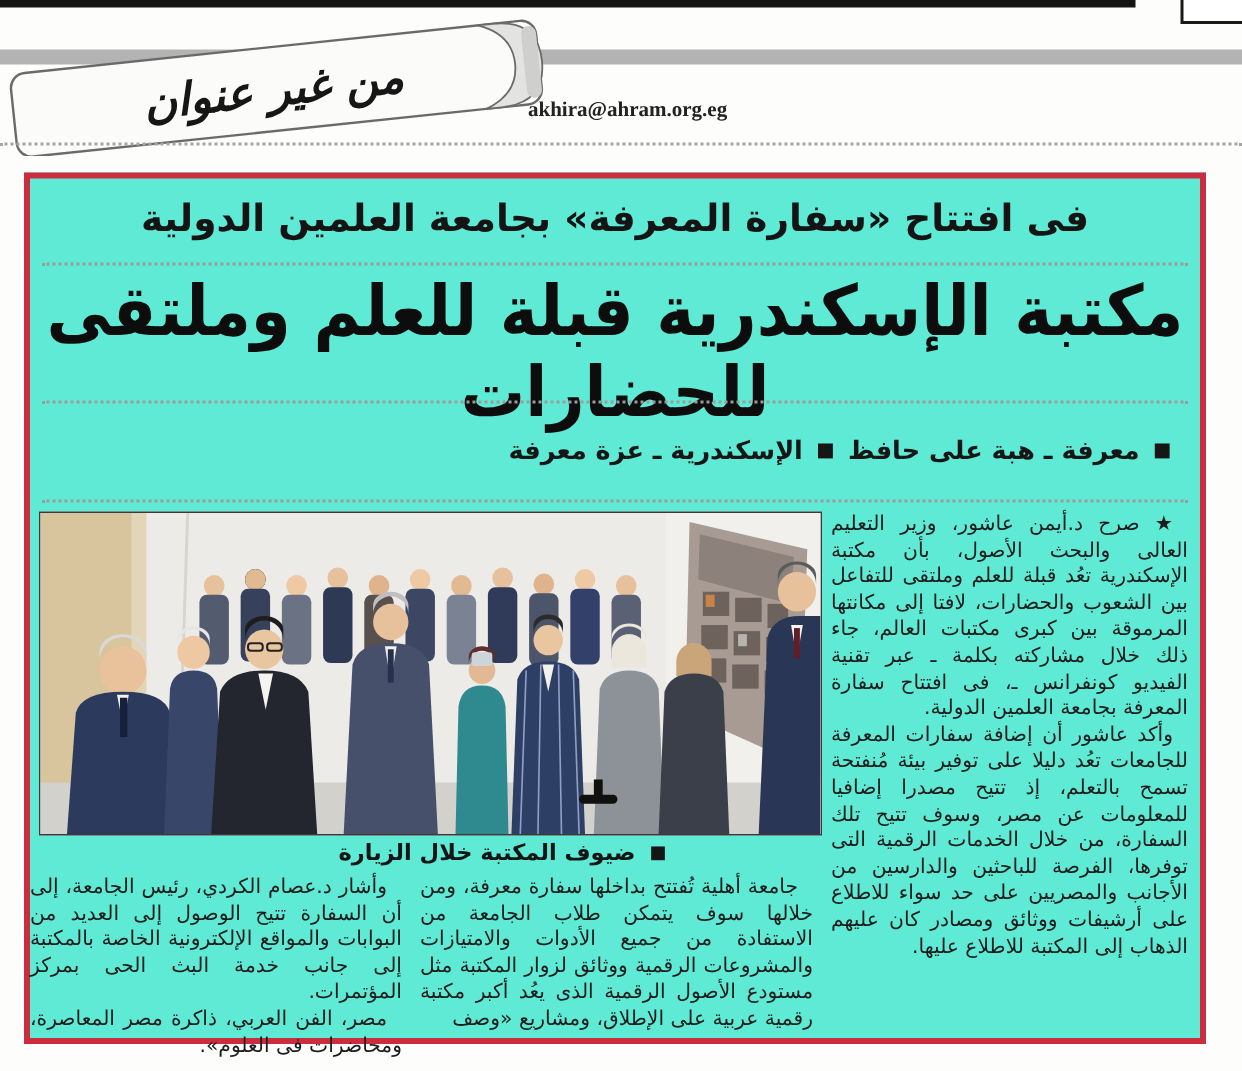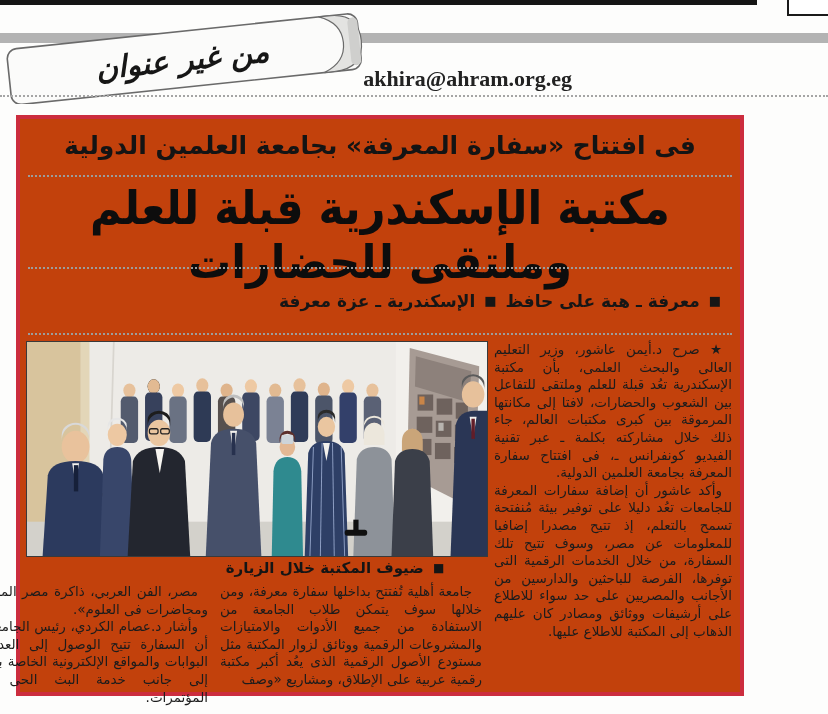--- a/index.html
+++ b/index.html
@@ -6,28 +6,28 @@
   body{
     width:828px;height:714px;position:relative;background:#fdfdfc;
     font-family:"DejaVu Sans",sans-serif;color:#111;overflow:hidden;
   }
   
   .top-black-bar{position:absolute;left:0;top:0;width:757px;height:5px;background:#151515;}
   .top-right-box{position:absolute;left:787px;top:-14px;width:80px;height:26px;background:#fff;border:2px solid #1a1a1a;}
   .gray-bar{position:absolute;left:0;top:33px;width:828px;height:10px;background:#b3b3b3;}
   .scroll-banner{position:absolute;left:2px;top:8px;width:386px;height:96px;}
   .masthead-email{
-    position:absolute;left:352px;top:66px;width:220px;text-align:right;
-    font-family:"Liberation Serif","DejaVu Serif",serif;font-weight:bold;font-size:22px;color:#222;
+    position:absolute;left:352px;top:66px;width:220px;text-align:left;
+    font-family:"Liberation Serif","DejaVu Serif",serif;font-weight:bold;font-size:14px;color:#222;
   }
   .page-dotted{position:absolute;left:0;top:95px;width:828px;border-top:2px dotted #a5a5a5;}
   
   .article-box{
-    position:absolute;left:16px;top:115px;width:728px;height:581px;
-    border:4px solid #cc2d3e;background:#c2410c;box-sizing:border-box;direction:rtl;
+    position:absolute;left:16px;top:115px;width:788px;height:581px;
+    border:4px solid #cc2d3e;background:#5eead4;box-sizing:border-box;direction:rtl;
   }
   .kicker{
     position:absolute;right:0;left:0;top:12px;text-align:center;
     font-size:25px;font-weight:800;color:#141414;letter-spacing:-0.5px;
   }
   .rule{position:absolute;left:8px;right:8px;border-top:2px dotted #9c9c9c;}
   .rule-1{top:56px;}
   .rule-2{top:148px;}
   .rule-3{top:214px;}
   .headline{
@@ -235,23 +235,23 @@
         <rect x="376" y="176" width="6" height="12" fill="#101010"></rect>
       </g>
     </svg>
   </div>
   <div class="photo-caption">
     <span class="sq">■</span>
     <span>ضيوف المكتبة خلال الزيارة</span>
   </div>
 
   <div class="col col-right">
-    <p>★ صرح د.أيمن عاشور، وزير التعليم العالى والبحث العلمى، بأن مكتبة الإسكندرية تعُد قبلة للعلم وملتقى للتفاعل بين الشعوب والحضارات، لافتا إلى مكانتها المرموقة بين كبرى مكتبات العالم، جاء ذلك خلال مشاركته بكلمة ـ عبر تقنية الفيديو كونفرانس ـ، فى افتتاح سفارة المعرفة بجامعة العلمين الدولية.</p>
+    <p>★ صرح د.أيمن عاشور، وزير التعليم العالى والبحث الأصول، بأن مكتبة الإسكندرية تعُد قبلة للعلم وملتقى للتفاعل بين الشعوب والحضارات، لافتا إلى مكانتها المرموقة بين كبرى مكتبات العالم، جاء ذلك خلال مشاركته بكلمة ـ عبر تقنية الفيديو كونفرانس ـ، فى افتتاح سفارة المعرفة بجامعة العلمين الدولية.</p>
     <p>وأكد عاشور أن إضافة سفارات المعرفة للجامعات تعُد دليلا على توفير بيئة مُنفتحة تسمح بالتعلم، إذ تتيح مصدرا إضافيا للمعلومات عن مصر، وسوف تتيح تلك السفارة، من خلال الخدمات الرقمية التى توفرها، الفرصة للباحثين والدارسين من الأجانب والمصريين على حد سواء للاطلاع على أرشيفات ووثائق ومصادر كان عليهم الذهاب إلى المكتبة للاطلاع عليها.</p>
   </div>
   <div class="col col-middle">
     <p>جامعة أهلية تُفتتح بداخلها سفارة معرفة، ومن خلالها سوف يتمكن طلاب الجامعة من الاستفادة من جميع الأدوات والامتيازات والمشروعات الرقمية ووثائق لزوار المكتبة مثل مستودع الأصول الرقمية الذى يعُد أكبر مكتبة رقمية عربية على الإطلاق، ومشاريع «وصف</p>
   </div>
   <div class="col col-left">
+    <p>وأشار د.عصام الكردي، رئيس الجامعة، إلى أن السفارة تتيح الوصول إلى العديد من البوابات والمواقع الإلكترونية الخاصة بالمكتبة إلى جانب خدمة البث الحى بمركز المؤتمرات.</p>
     <p>مصر، الفن العربي، ذاكرة مصر المعاصرة، ومحاضرات فى العلوم».</p>
-    <p>وأشار د.عصام الكردي، رئيس الجامعة، إلى أن السفارة تتيح الوصول إلى العديد من البوابات والمواقع الإلكترونية الخاصة بالمكتبة إلى جانب خدمة البث الحى بمركز المؤتمرات.</p>
   </div>
 </div>
 
 </body></html>

